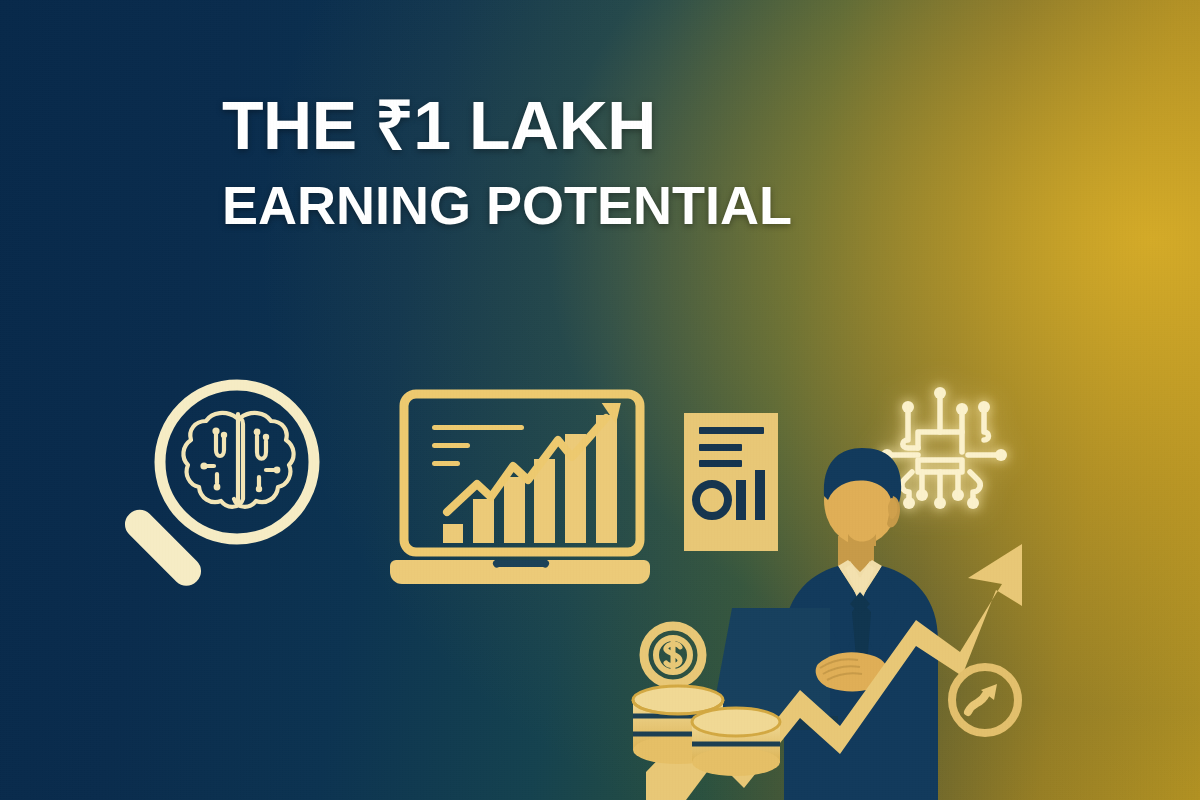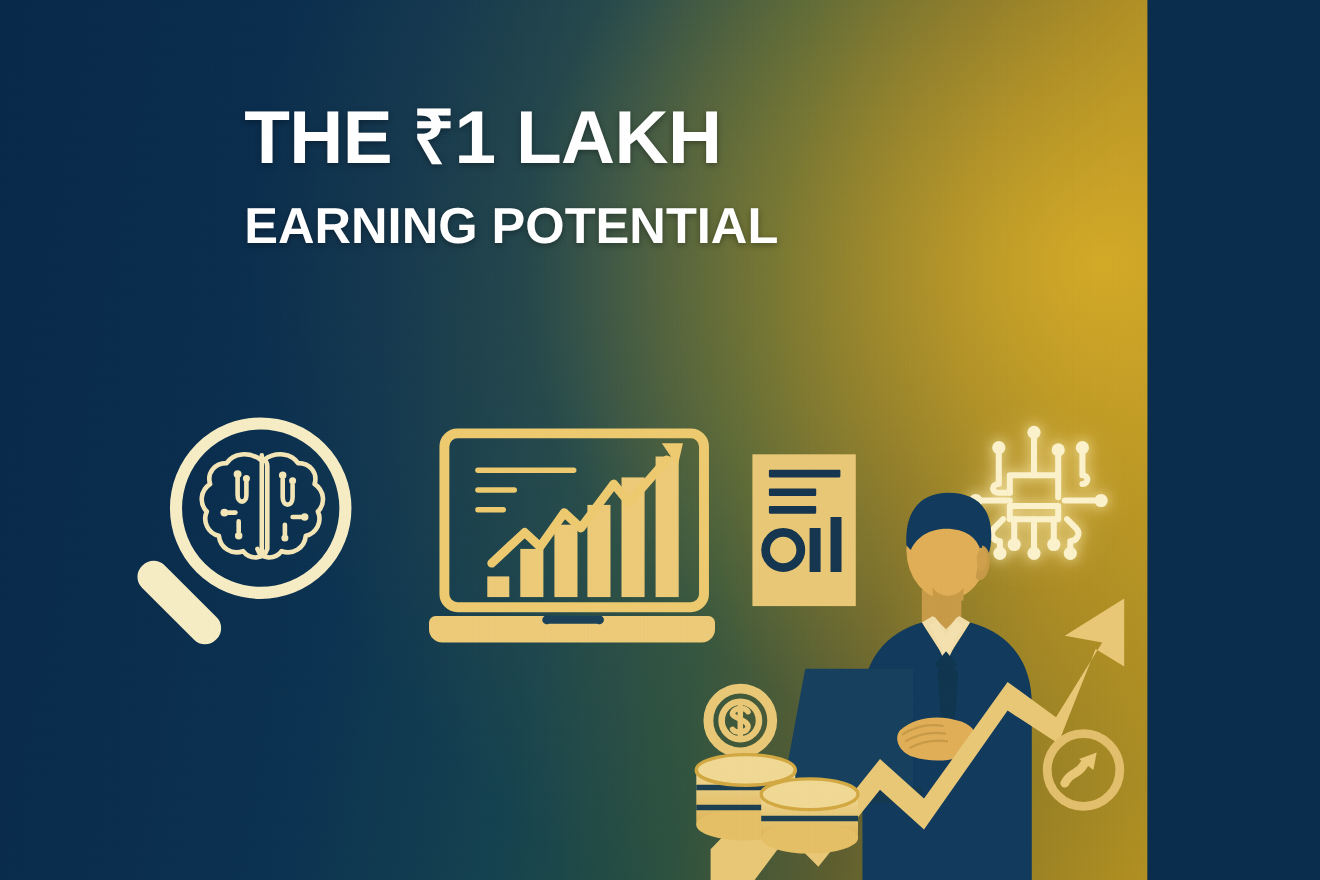--- a/index.html
+++ b/index.html
@@ -2,21 +2,21 @@
 <html><head>
 <meta charset="utf-8">
 <style>
   html,body{margin:0;padding:0;}
   body{
     width:1200px;height:800px;overflow:hidden;
     font-family:"Liberation Sans", sans-serif;
     background:#0a2c4d;
   }
   .canvas{
-    position:relative;width:1043px;height:800px;overflow:hidden;
+    position:relative;width:1200px;height:800px;overflow:hidden;
     background:
       radial-gradient(120% 140% at 96% 30%, rgba(214,172,40,0.95) 0%, rgba(196,158,40,0.55) 22%, rgba(120,118,58,0.18) 42%, rgba(0,0,0,0) 62%),
       linear-gradient(100deg,
         #08294a 0%,
         #0a2c4d 18%,
         #0c3351 34%,
         #15424f 50%,
         #29503f 63%,
         #5c5c2e 76%,
         #9a7f22 88%,
@@ -32,21 +32,21 @@
 
   
   .headline{
     position:absolute;left:222px;top:84px;width:900px;
     color:#ffffff;
     font-weight:700;
     letter-spacing:-0.5px;
     text-shadow:0 2px 6px rgba(0,0,0,.35);
   }
   .hl-1,.hl-2{font-size:68px;line-height:82px;}
-  .hl-3{font-size:46px;line-height:66px;letter-spacing:0px;margin-top:6px;}
+  .hl-3{font-size:54px;line-height:66px;letter-spacing:0px;margin-top:6px;}
 
   
   .art{position:absolute;inset:0;}
 
   
   .glow{filter:drop-shadow(0 0 6px rgba(255,240,180,.85)) drop-shadow(0 0 14px rgba(255,225,140,.45));}
 </style>
 </head>
 <body>
 

